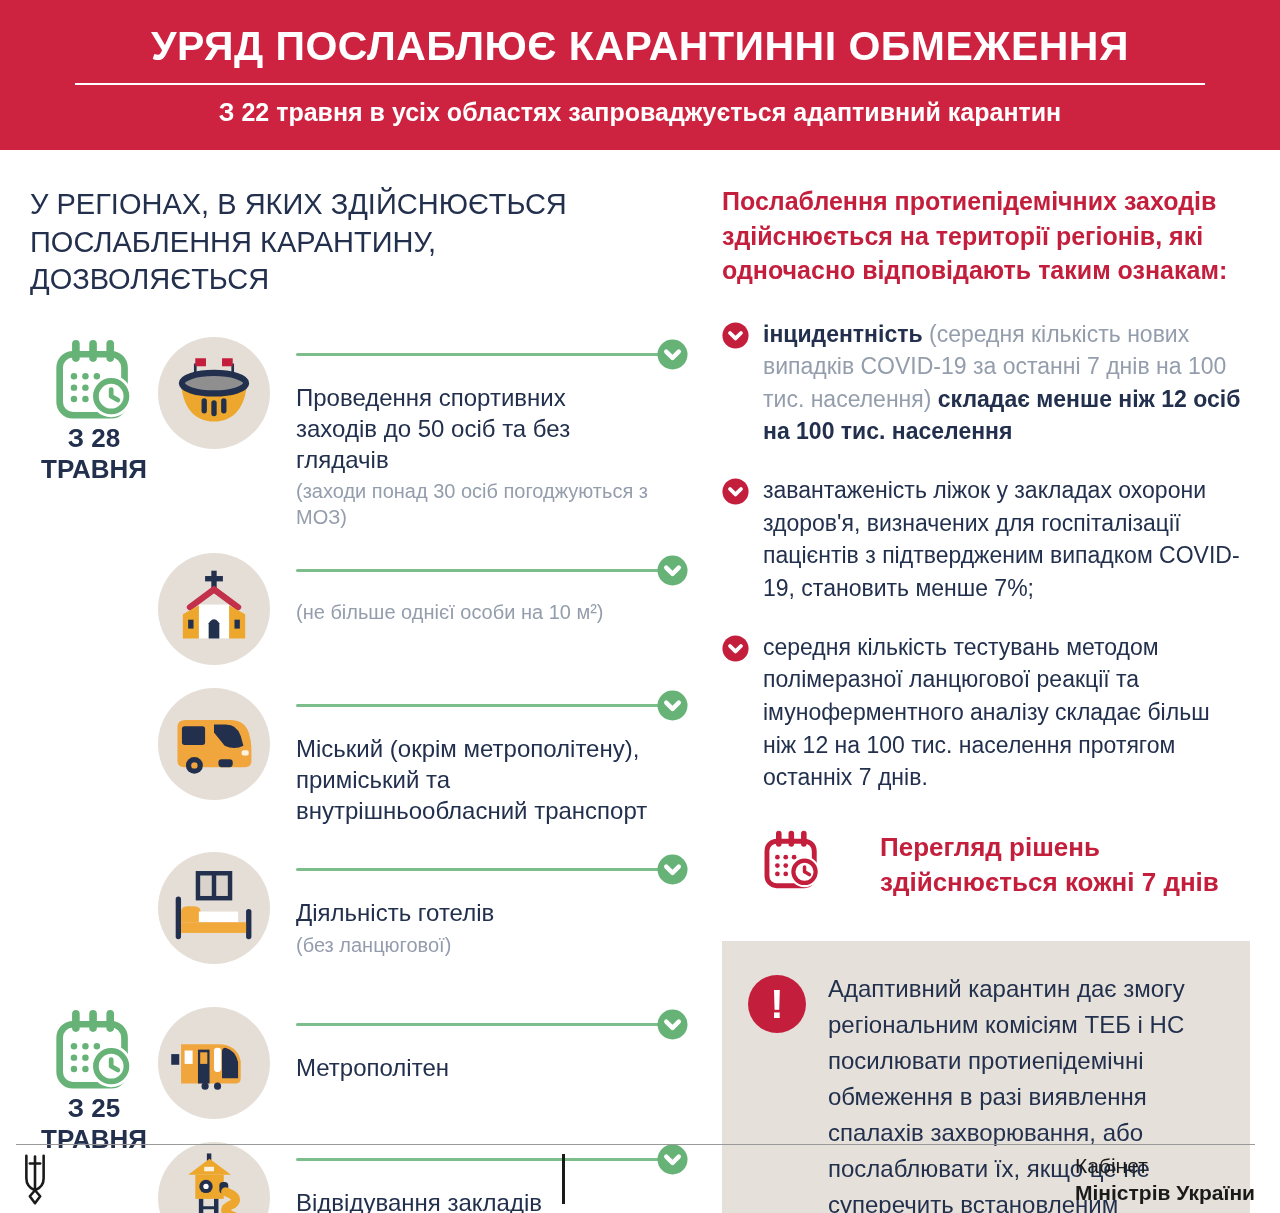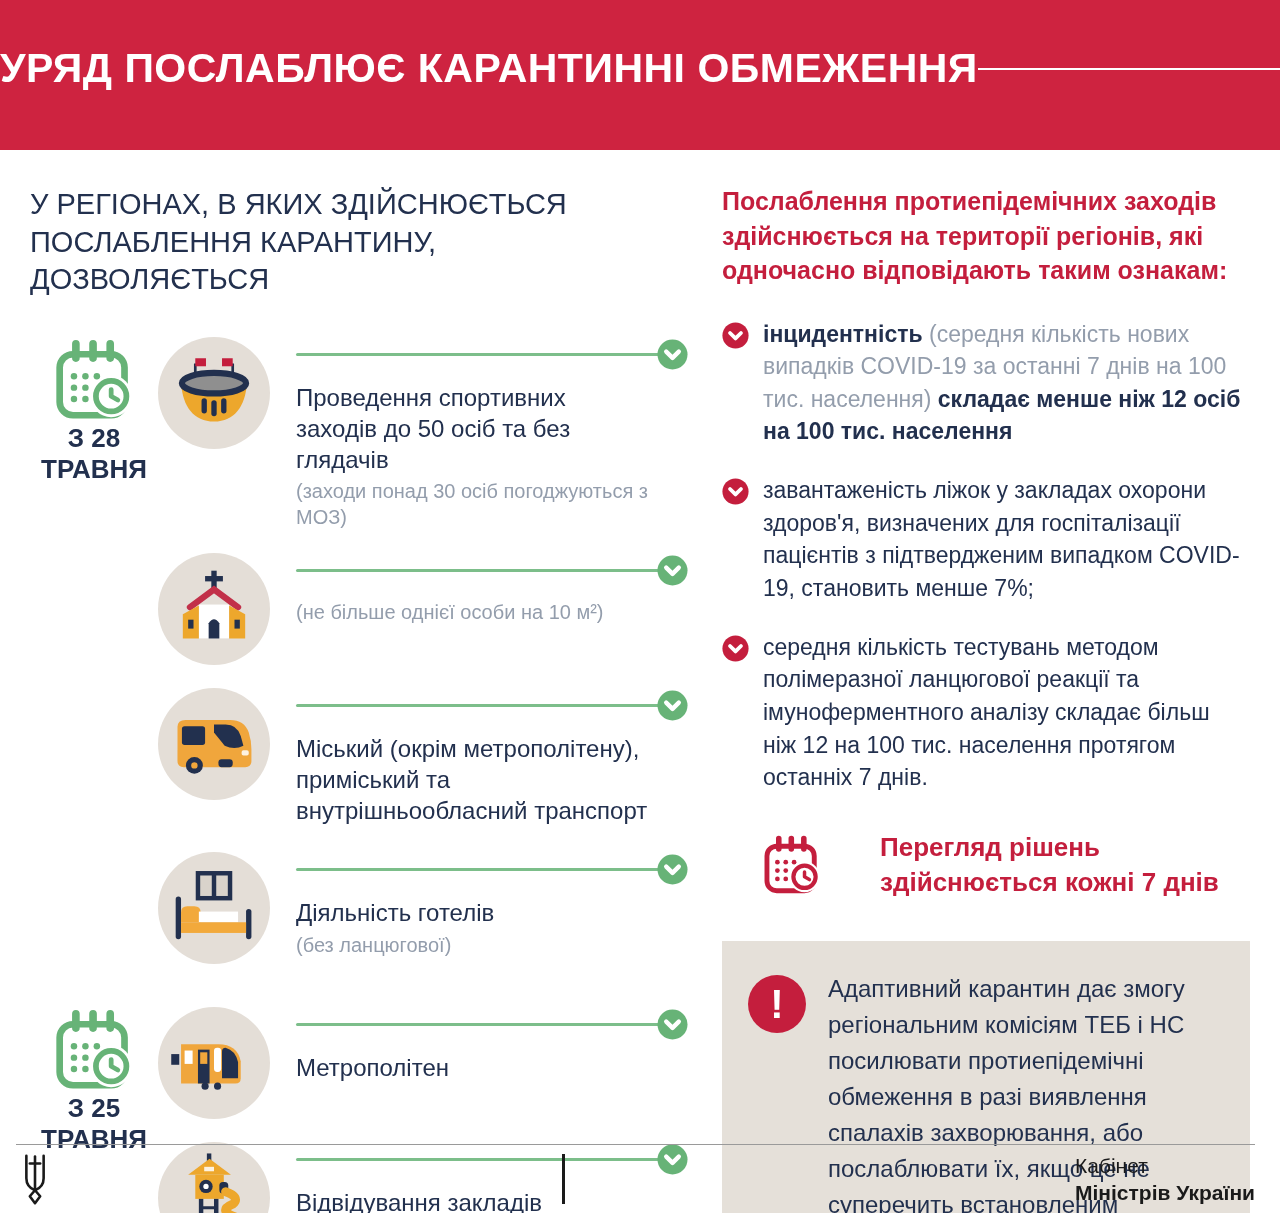--- a/index.html
+++ b/index.html
@@ -7,21 +7,21 @@
     --green:#67B377; --green-line:#7CBE8A; --circle-bg:#E4DED7; --notice-bg:#E5E0D9;
     --icon-yellow:#EDA72C; --icon-orange:#F0A63C;
   }
   *{box-sizing:border-box}
   html,body{margin:0;padding:0}
   body{width:1280px;height:1213px;background:#fff;position:relative;overflow:hidden;
        font-family:"Liberation Sans",sans-serif;color:var(--navy)}
 
   
   .banner{height:150px;background:var(--banner-red);color:#fff;display:flex;
-          flex-direction:row;align-items:center;justify-content:center}
+          flex-direction:column;align-items:center;justify-content:center}
   .banner h1{margin:0 0 13px;font-size:41px;font-weight:700;letter-spacing:.5px;white-space:nowrap}
   .banner .divider{width:1130px;height:2px;background:#fff;margin-bottom:13px}
   .banner .sub{font-size:25px;font-weight:700}
 
   
   .main{display:flex;padding:34px 30px 0 30px}
   .left{width:660px;flex:none}
   .left h2{margin:2px 0 38px;max-width:630px;font-size:29px;font-weight:500;
            line-height:1.3;color:var(--navy)}
 
@@ -48,21 +48,21 @@
   
   .right{flex:1;margin-left:32px;padding-top:0}
   .right h2{margin:0 0 30px;max-width:525px;font-size:25px;font-weight:700;
             line-height:1.38;color:var(--accent-red)}
   .bullet{display:flex;margin-bottom:26px}
   .bullet svg{flex:none;margin-top:4px}
   .bullet p{margin:0 0 0 14px;font-size:23px;line-height:1.42;color:var(--navy);max-width:486px}
   .bullet .b{font-weight:700}
   .bullet .light{color:var(--muted)}
 
-  .review{display:flex;align-items:center;margin-top:36px}
+  .review{display:flex;align-items:flex-start;margin-top:36px}
   .review p{margin:0 0 0 18px;max-width:370px;font-size:26px;font-weight:700;
             line-height:1.33;color:var(--accent-red)}
 
   .notice{margin-top:42px;background:var(--notice-bg);padding:30px 28px 30px 26px;display:flex}
   .excl{flex:none;width:58px;height:58px;border-radius:50%;background:var(--accent-red);
         color:#fff;font-size:40px;font-weight:700;display:flex;align-items:center;
         justify-content:center;margin-top:4px}
   .notice p{margin:0 0 0 22px;font-size:24px;line-height:1.5;color:var(--navy);max-width:400px}
 
   
@@ -96,20 +96,21 @@
     <g id="g-chevron-circle">
       <circle cx="16" cy="16" r="15.5"></circle>
       <path d="M9.5 13 l6.5 6.5 l6.5 -6.5" fill="none" stroke="#fff" stroke-width="4.5" stroke-linecap="round" stroke-linejoin="round"></path>
     </g>
   </defs>
 </svg>
 
 <header class="banner">
   <h1>УРЯД ПОСЛАБЛЮЄ КАРАНТИННІ ОБМЕЖЕННЯ</h1>
   <div class="divider"></div>
+  <div class="sub">З 22 травня в усіх областях запроваджується адаптивний карантин</div>
 </header>
 
 <div class="main">
 
   <section class="left">
     <h2>У РЕГІОНАХ, В ЯКИХ ЗДІЙСНЮЄТЬСЯ ПОСЛАБЛЕННЯ КАРАНТИНУ, ДОЗВОЛЯЄТЬСЯ</h2>
 
     <div class="group">
       <div class="date-col">
         <svg class="cal cal-green" width="88" height="82" viewBox="0 0 92 86">

